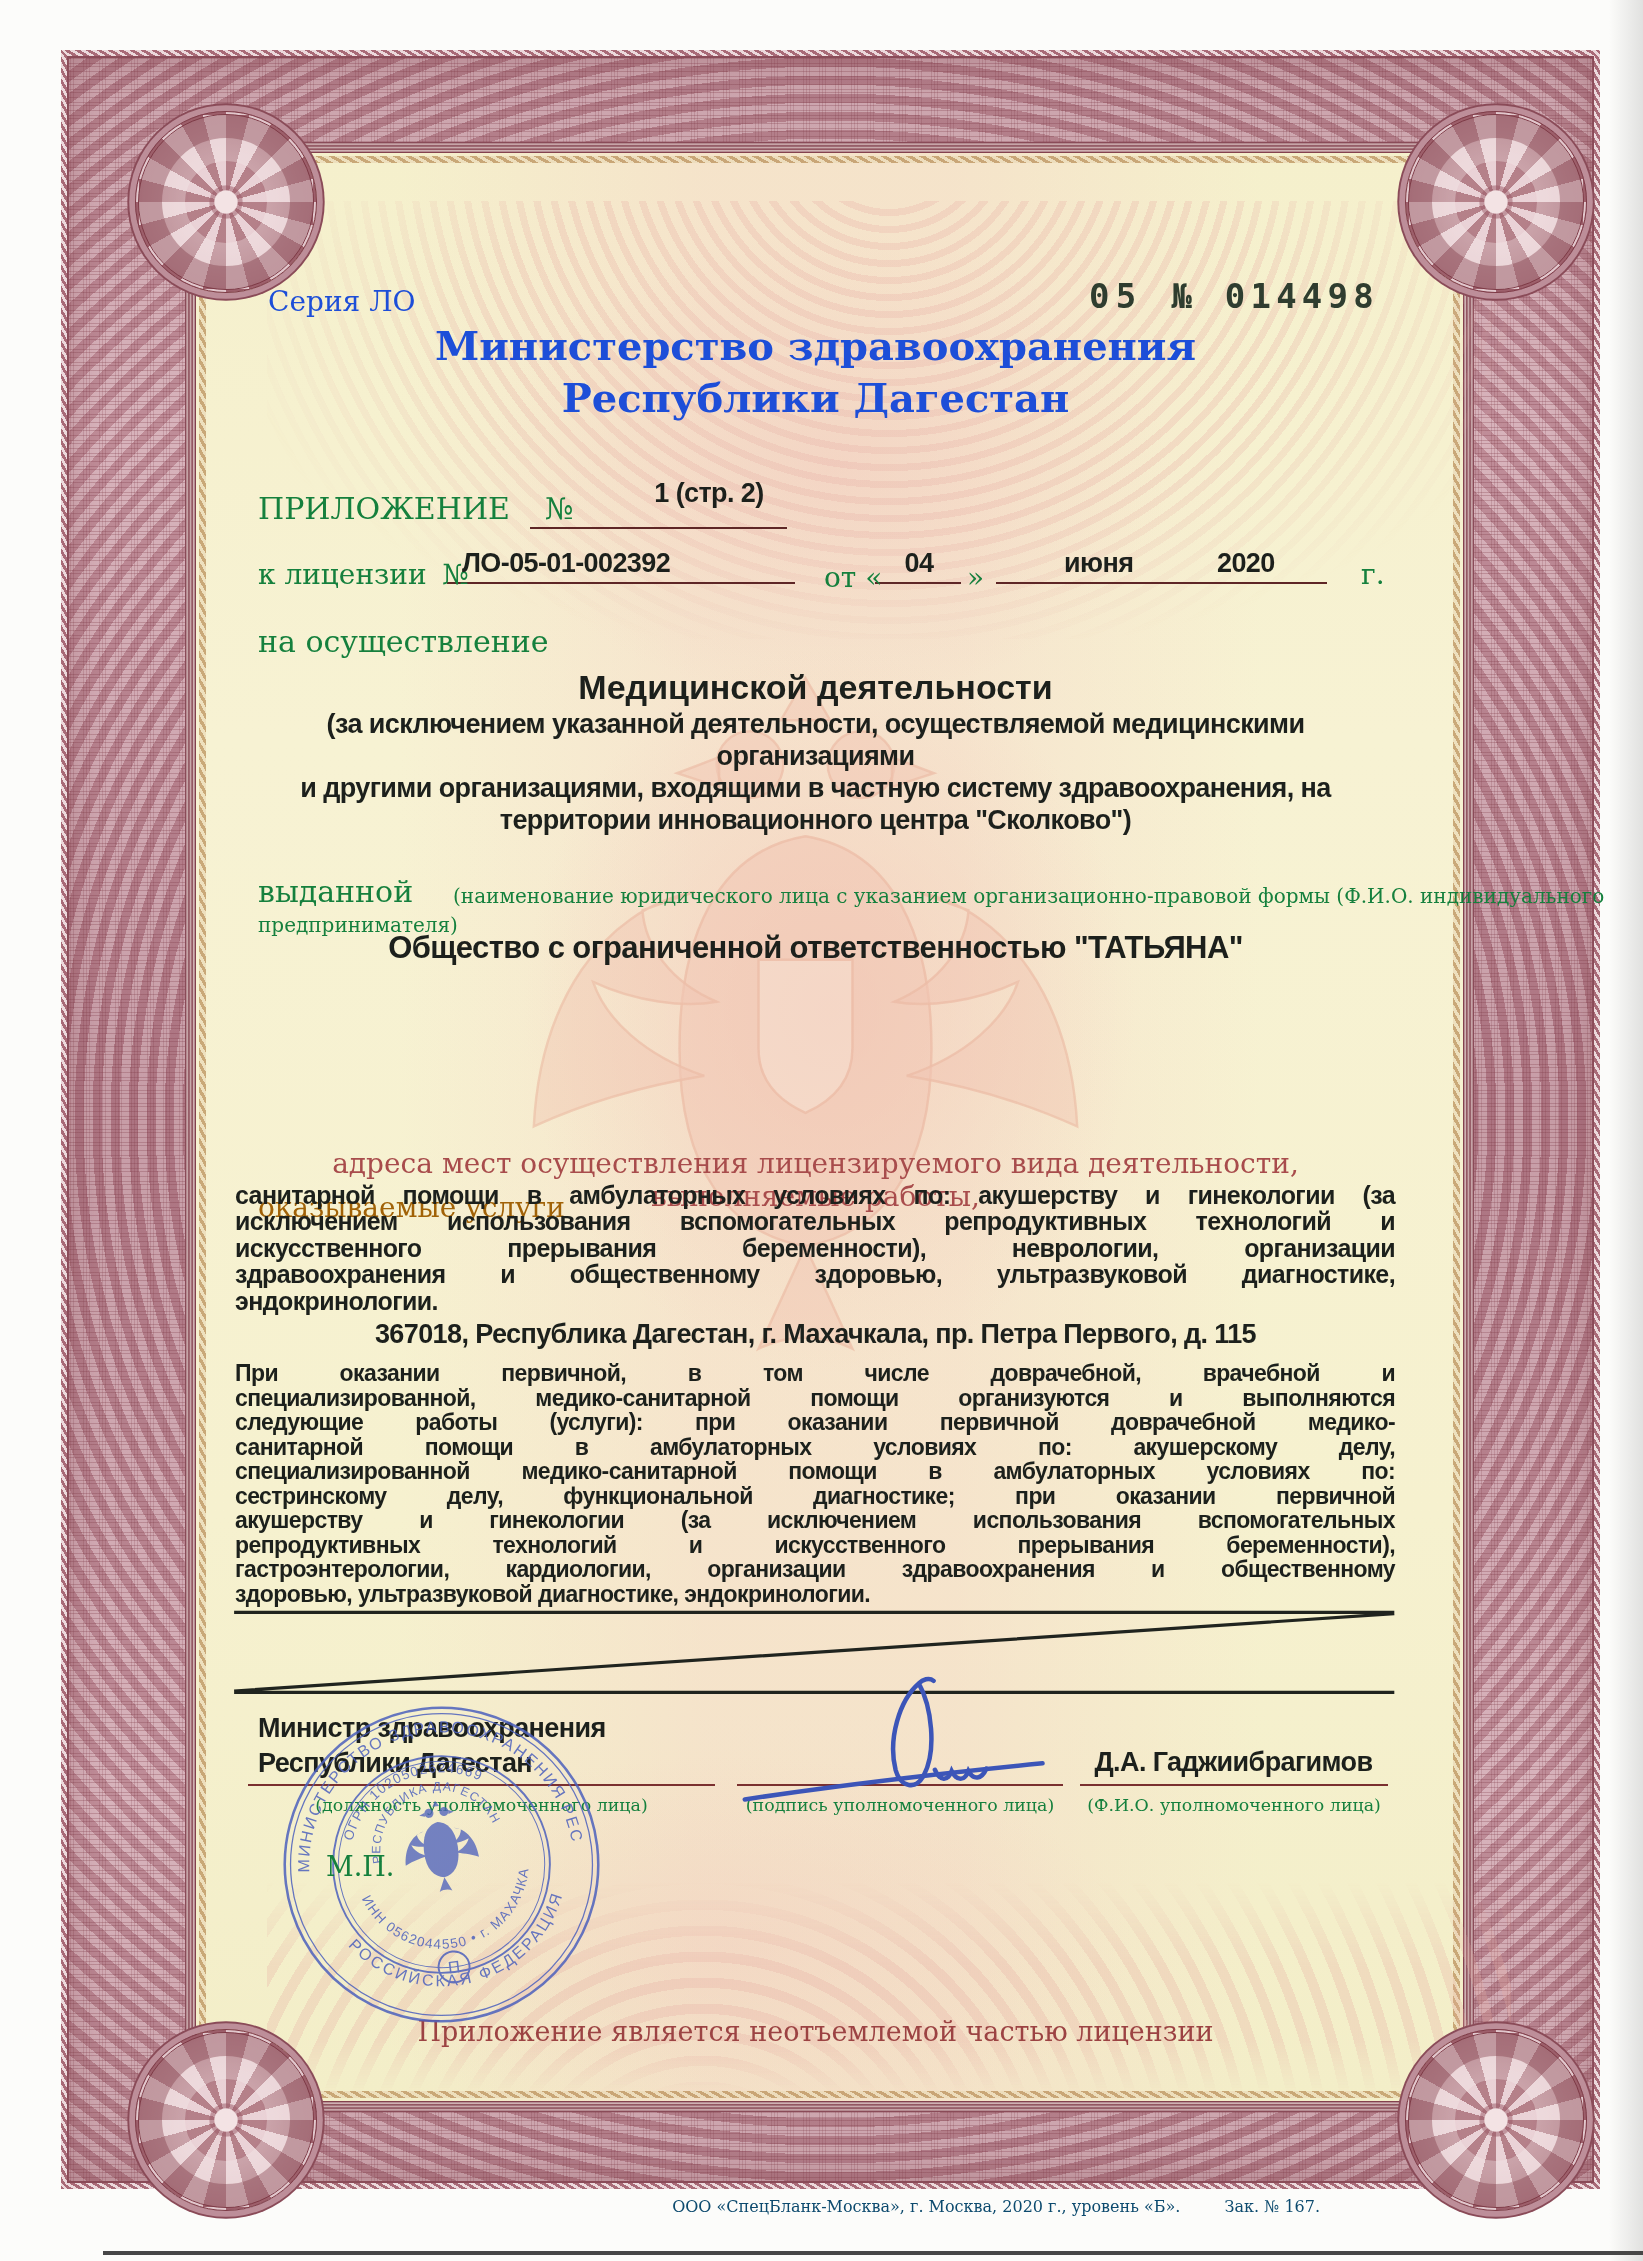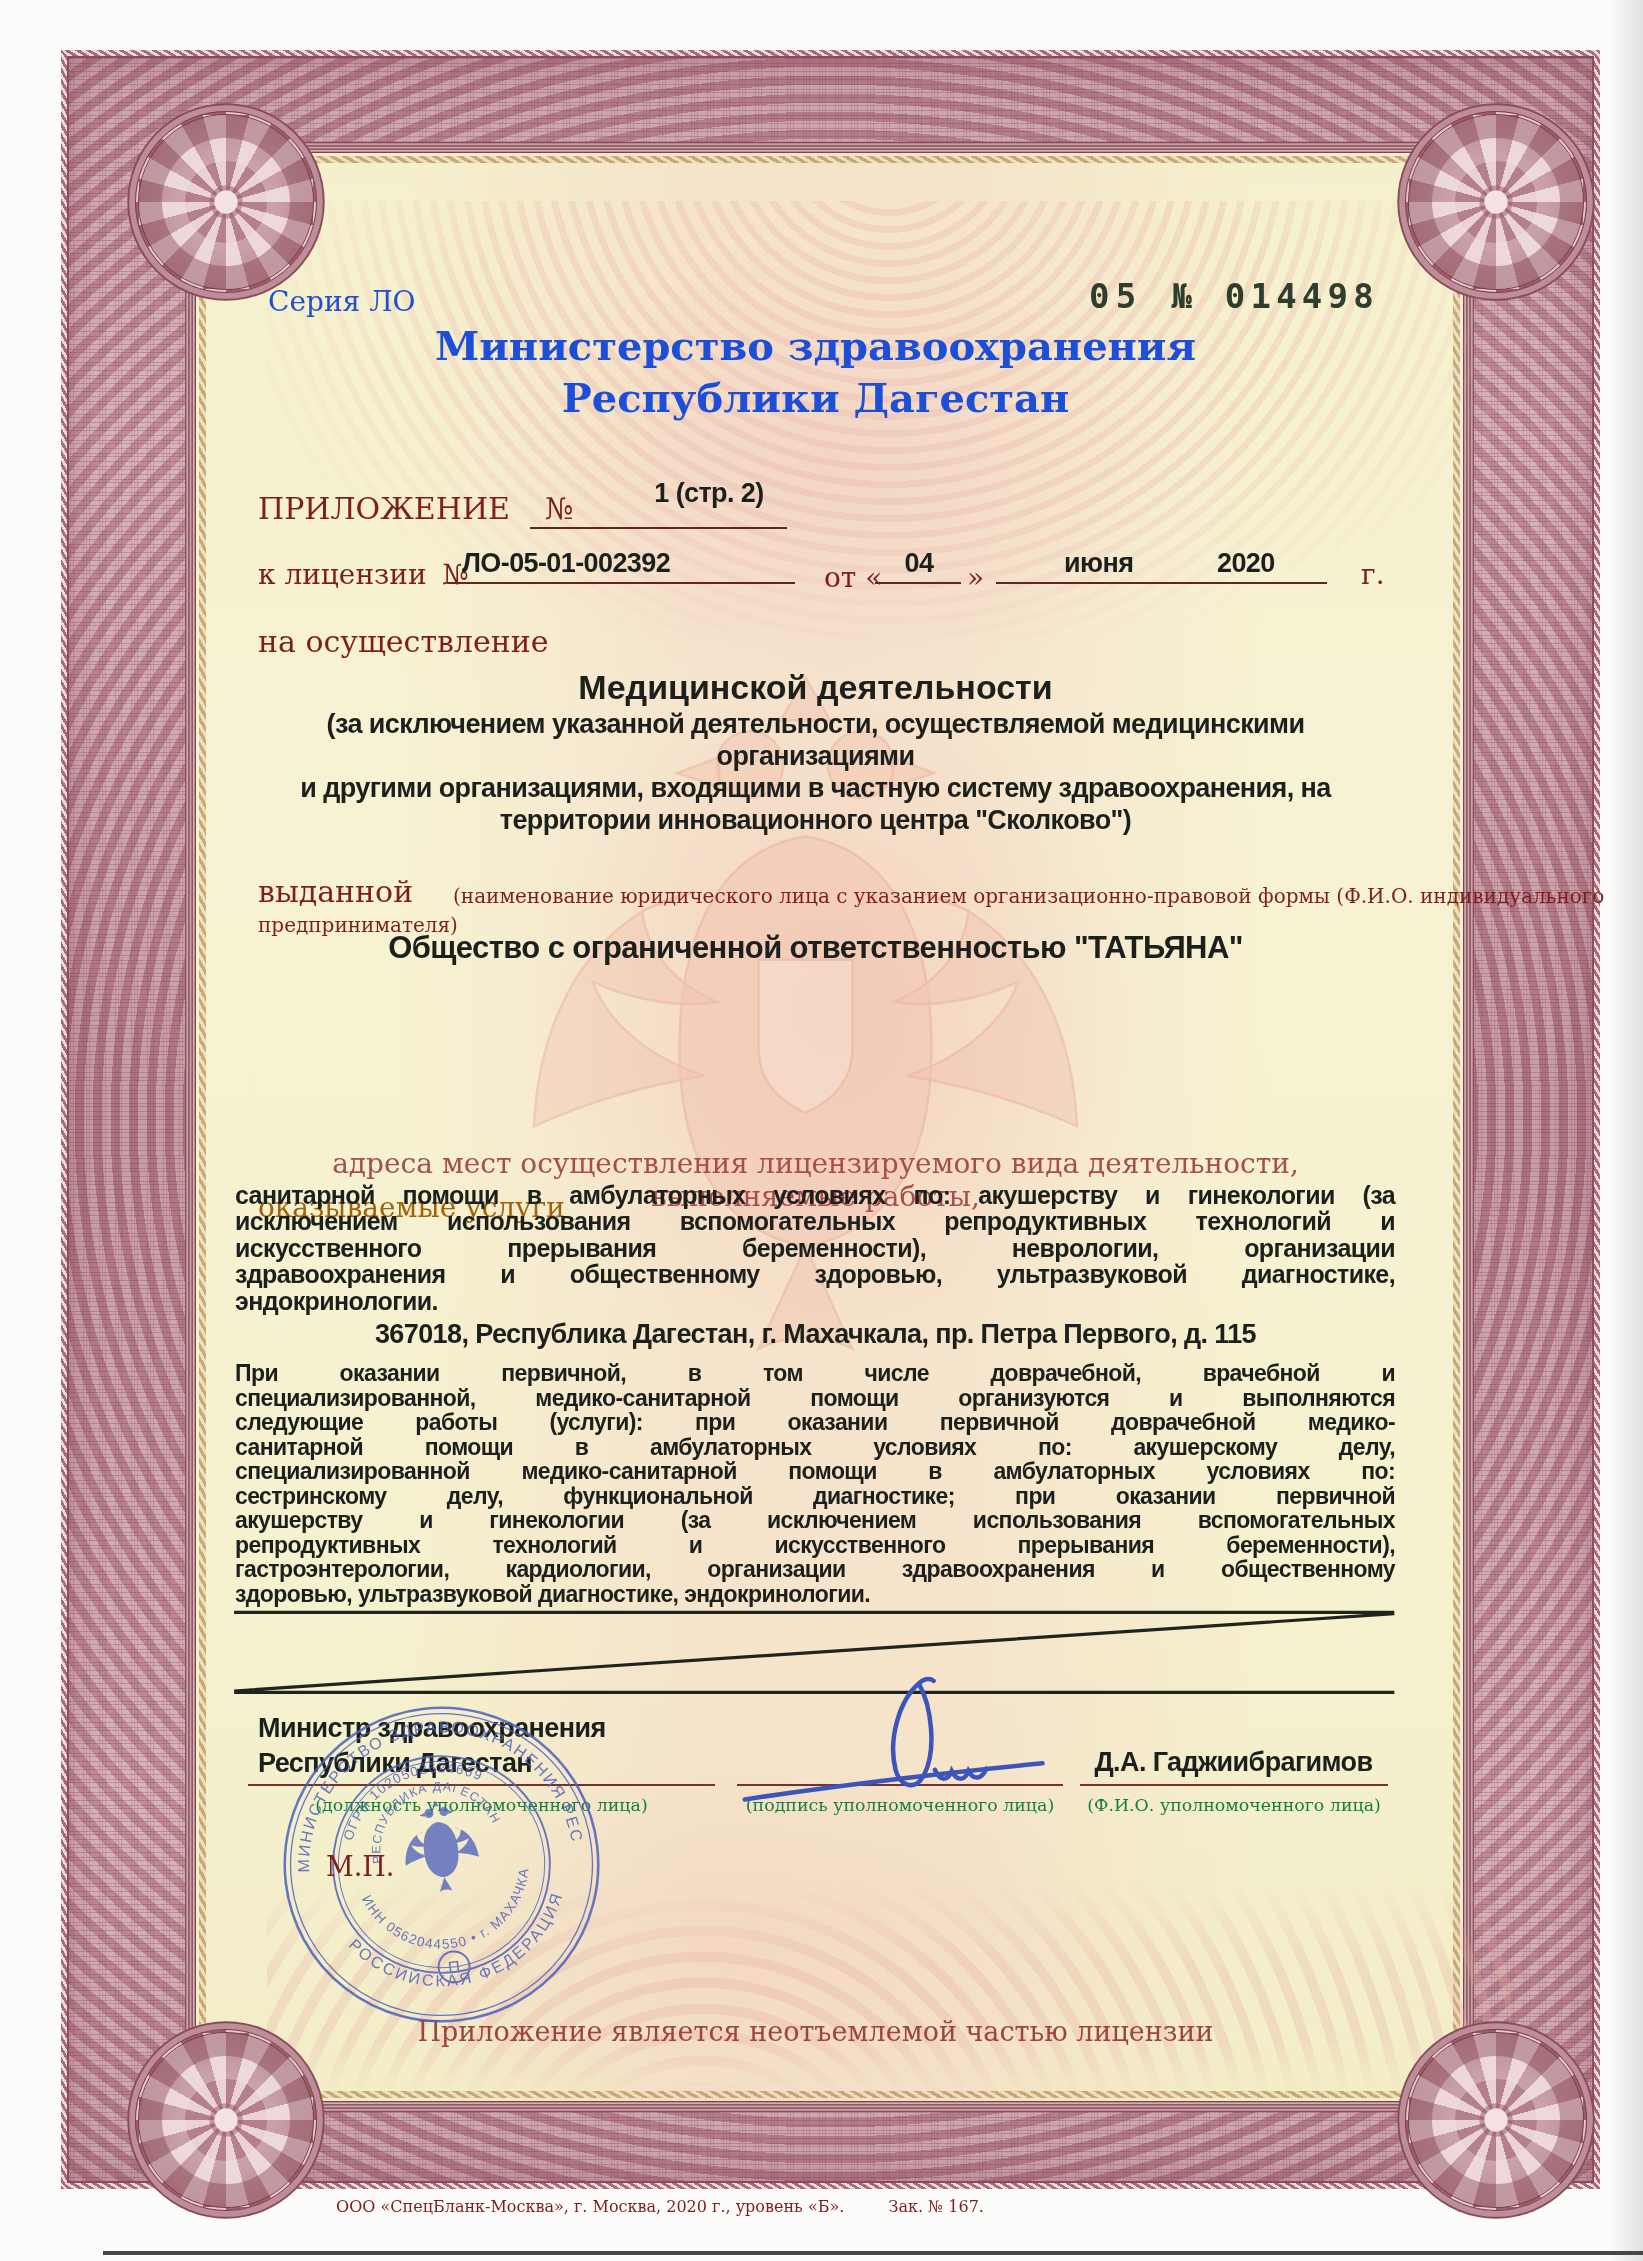--- a/index.html
+++ b/index.html
@@ -47,21 +47,21 @@
     background:
       radial-gradient(circle, #f3e3e4 0 9%, #99586580 10% 13%, rgba(0,0,0,0) 14%),
       repeating-conic-gradient(rgba(146,80,92,.55) 0 15deg, rgba(236,214,218,.85) 15deg 30deg),
       radial-gradient(circle,#e0bcc2 30%, #aa707d 70%);
     border:4.5px double #7d3a46;
     box-shadow:0 0 0 5.8px #bd8e99, 0 0 0 7.7px #8a4b58, inset 0 0 0 23px rgba(125,56,68,.38), inset 0 0 0 46px rgba(246,235,236,.35);}
   .r-tl{left:74px;top:61px;} .r-tr{left:1344px;top:61px;}
   .r-bl{left:74px;top:1979px;} .r-br{left:1344px;top:1979px;}
   
   .abs{position:absolute;z-index:5;}
-  .red{color:#7f1d1d;font-family:"DejaVu Serif",serif;}
+  .red{color:#15803d;font-family:"DejaVu Serif",serif;}
   .red-dk{color:#1d4ed8;font-family:"DejaVu Serif",serif;}
   .typed{color:#1c201c;font-family:"Liberation Sans","DejaVu Sans",sans-serif;font-weight:700;letter-spacing:-0.6px;}
   .center{text-align:center;}
   .uline{position:absolute;z-index:4;height:1.9px;background:#5e2626;}
   .jlines{z-index:5;}
   .jlines .jline{text-align:justify;text-align-last:justify;}
   .jlines .jline.last{text-align-last:left;}
   .clines .jline{text-align:center;text-align-last:center;}
   .serial{font-family:"DejaVu Sans Mono",monospace;color:#2f3d2f;font-weight:700;}
   .caption{font-size:17.4px;color:#15803d;text-align:center;}
@@ -220,21 +220,21 @@
       <path d="M180,86 l-34,13 l34,11 Z"></path>
         <path d="M320,86 l34,13 l-34,11 Z"></path>
       <path d="M250,150 C178,162 148,232 148,322 C148,422 190,472 250,482 C310,472 352,422 352,322 C352,232 322,162 250,150 Z"></path>
       <path d="M160,195 C85,210 35,285 30,385 C80,362 132,350 168,344 C120,328 88,298 78,268 C112,284 152,289 178,284 C140,268 120,238 118,210 Z"></path>
       <path d="M340,195 C415,210 465,285 470,385 C420,362 368,350 332,344 C380,328 412,298 422,268 C388,284 348,289 322,284 C360,268 380,238 382,210 Z"></path>
       <path d="M250,482 L212,565 C235,553 265,553 288,565 Z"></path>
     </g>
   </svg>
 
   <div class="abs red-dk center" style="left:232px;top:2016px;width:1167px;font-size:27px;color:#9c4343;">Приложение является неотъемлемой частью лицензии</div>
-  <div class="abs center" style="left:0;top:2197px;width:1320px;font-size:16px;color:#7f1d1d;z-index:9;">
+  <div class="abs center" style="left:0;top:2197px;width:1320px;font-size:16px;color:#0c4a6e;z-index:9;text-align:right;">
     <span>ООО «СпецБланк-Москва», г. Москва, 2020 г., уровень «Б».</span>
     <span style="margin-left:39px;">Зак. № 167.</span>
   </div>
 
   <div class="scan-right-shade"></div>
   <div class="scan-bottom-line"></div>
 </div>
 
 
 </body></html>

